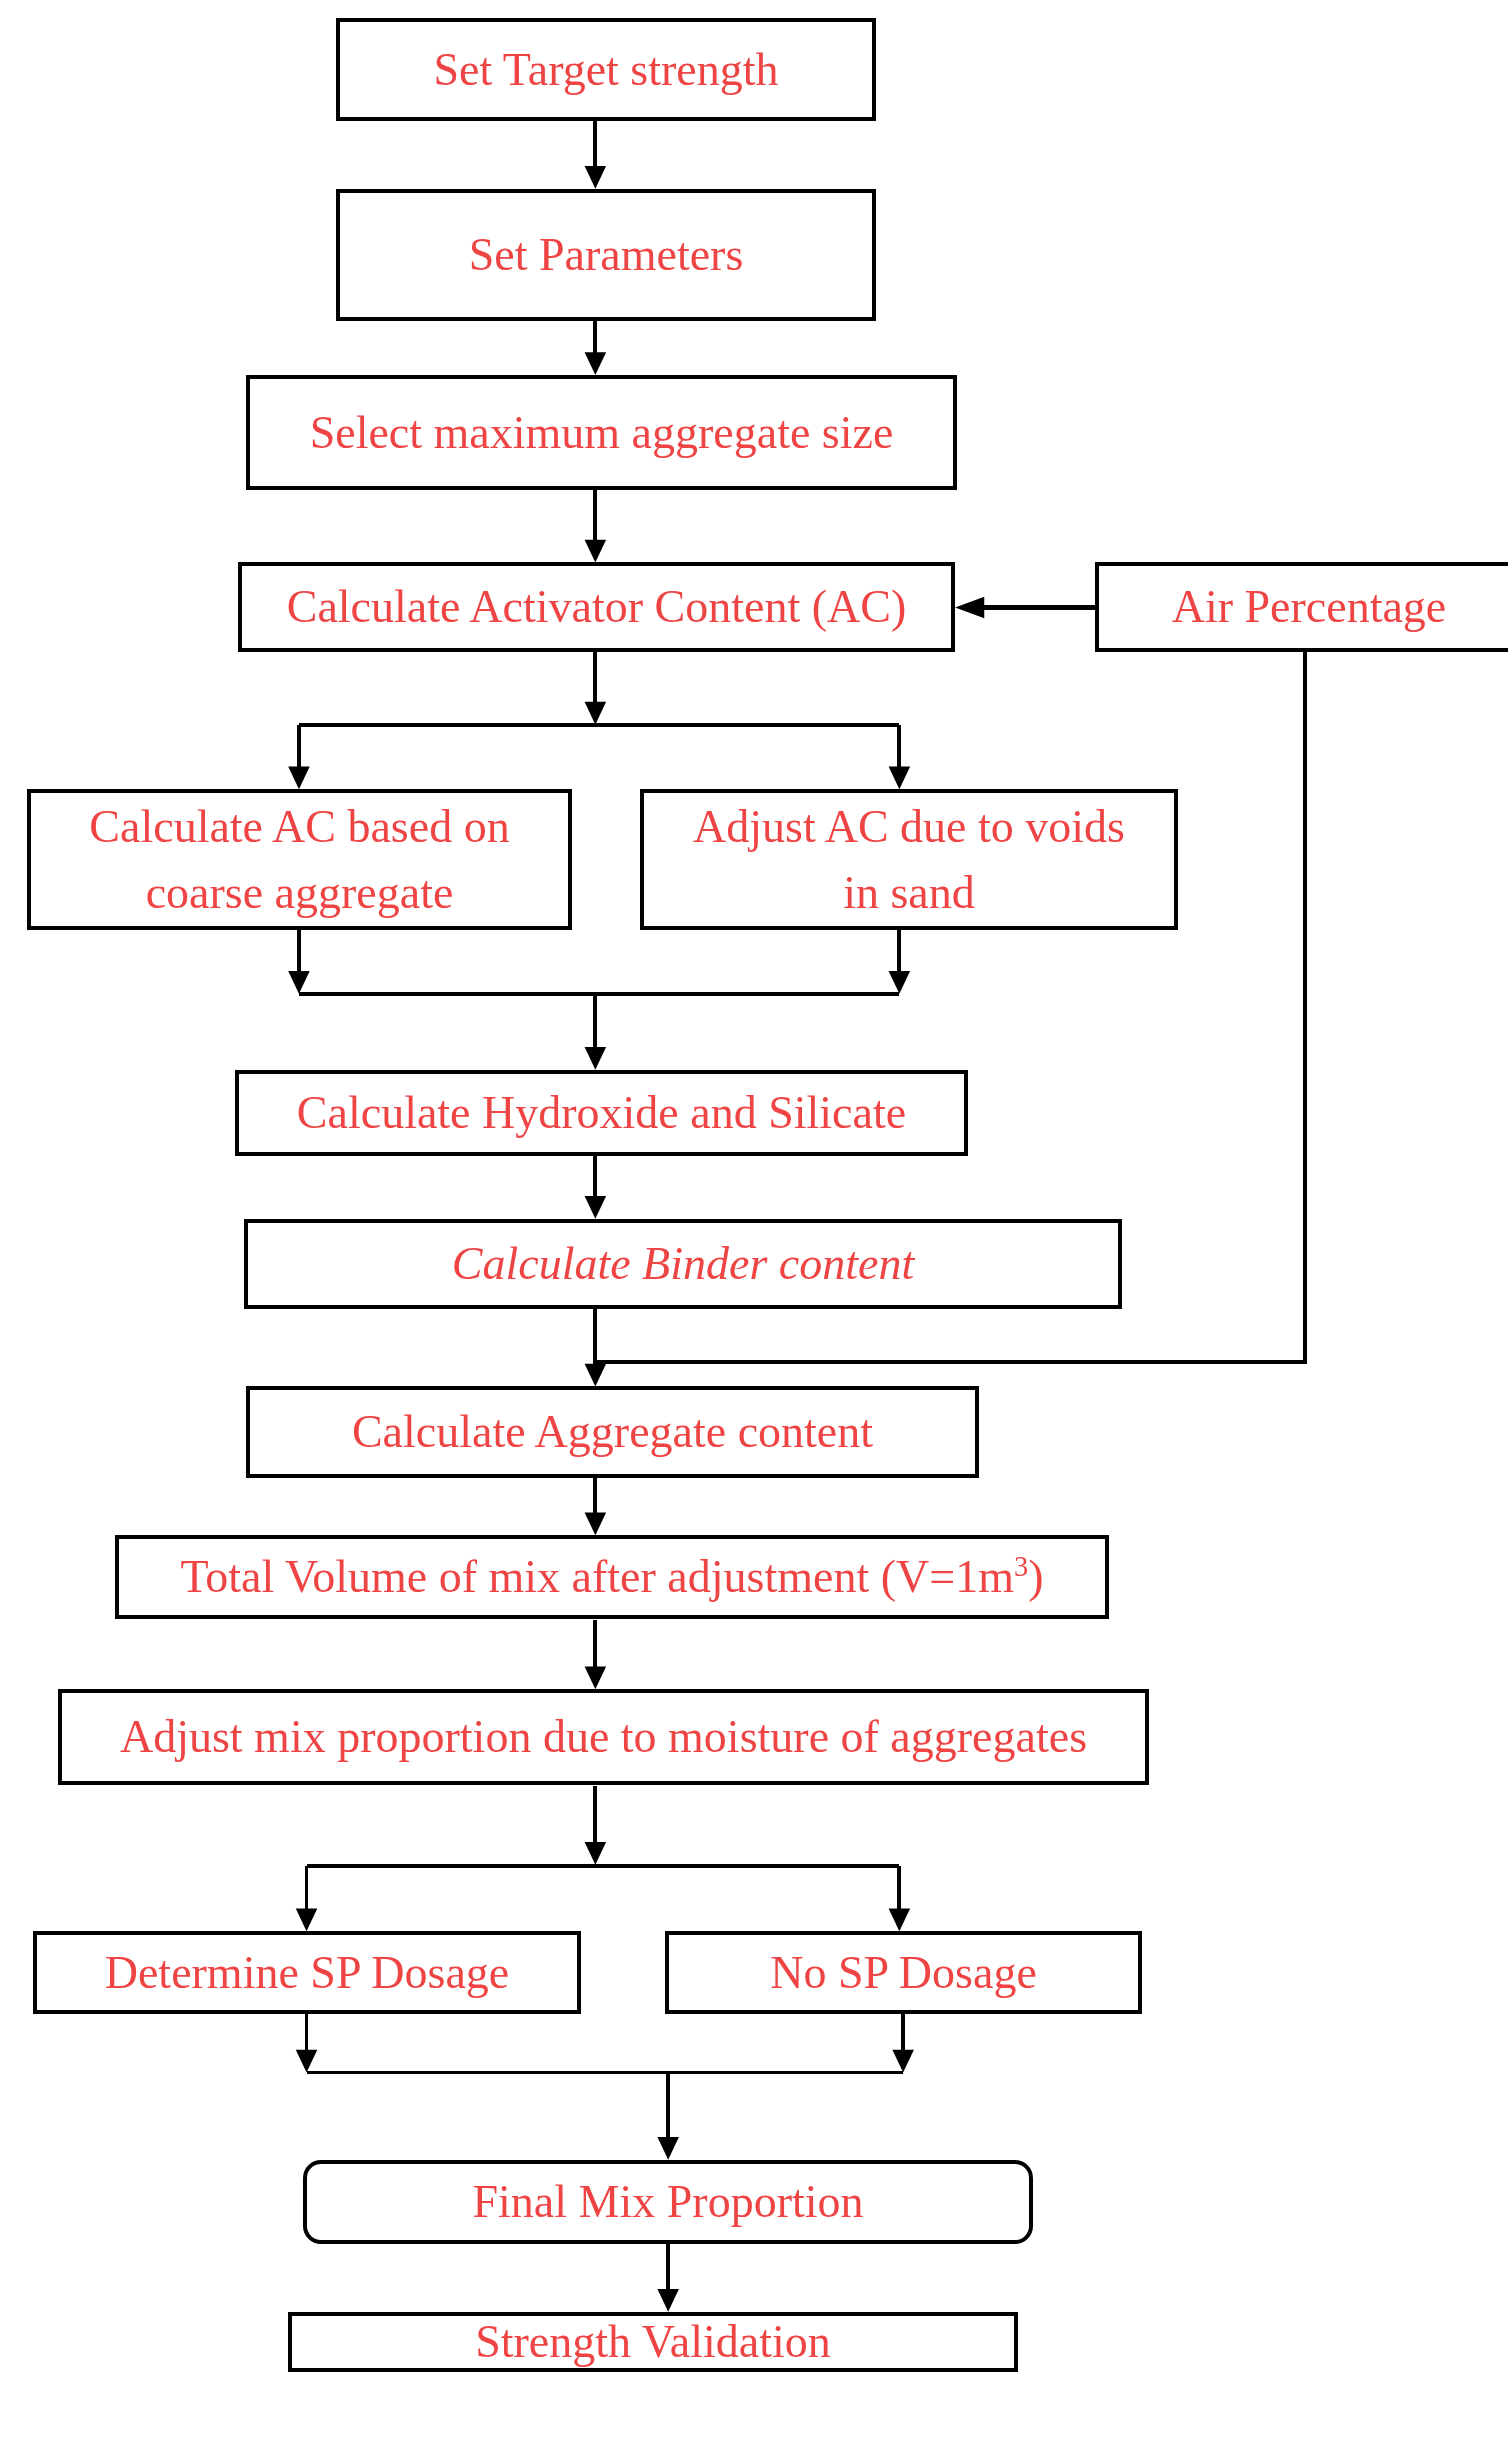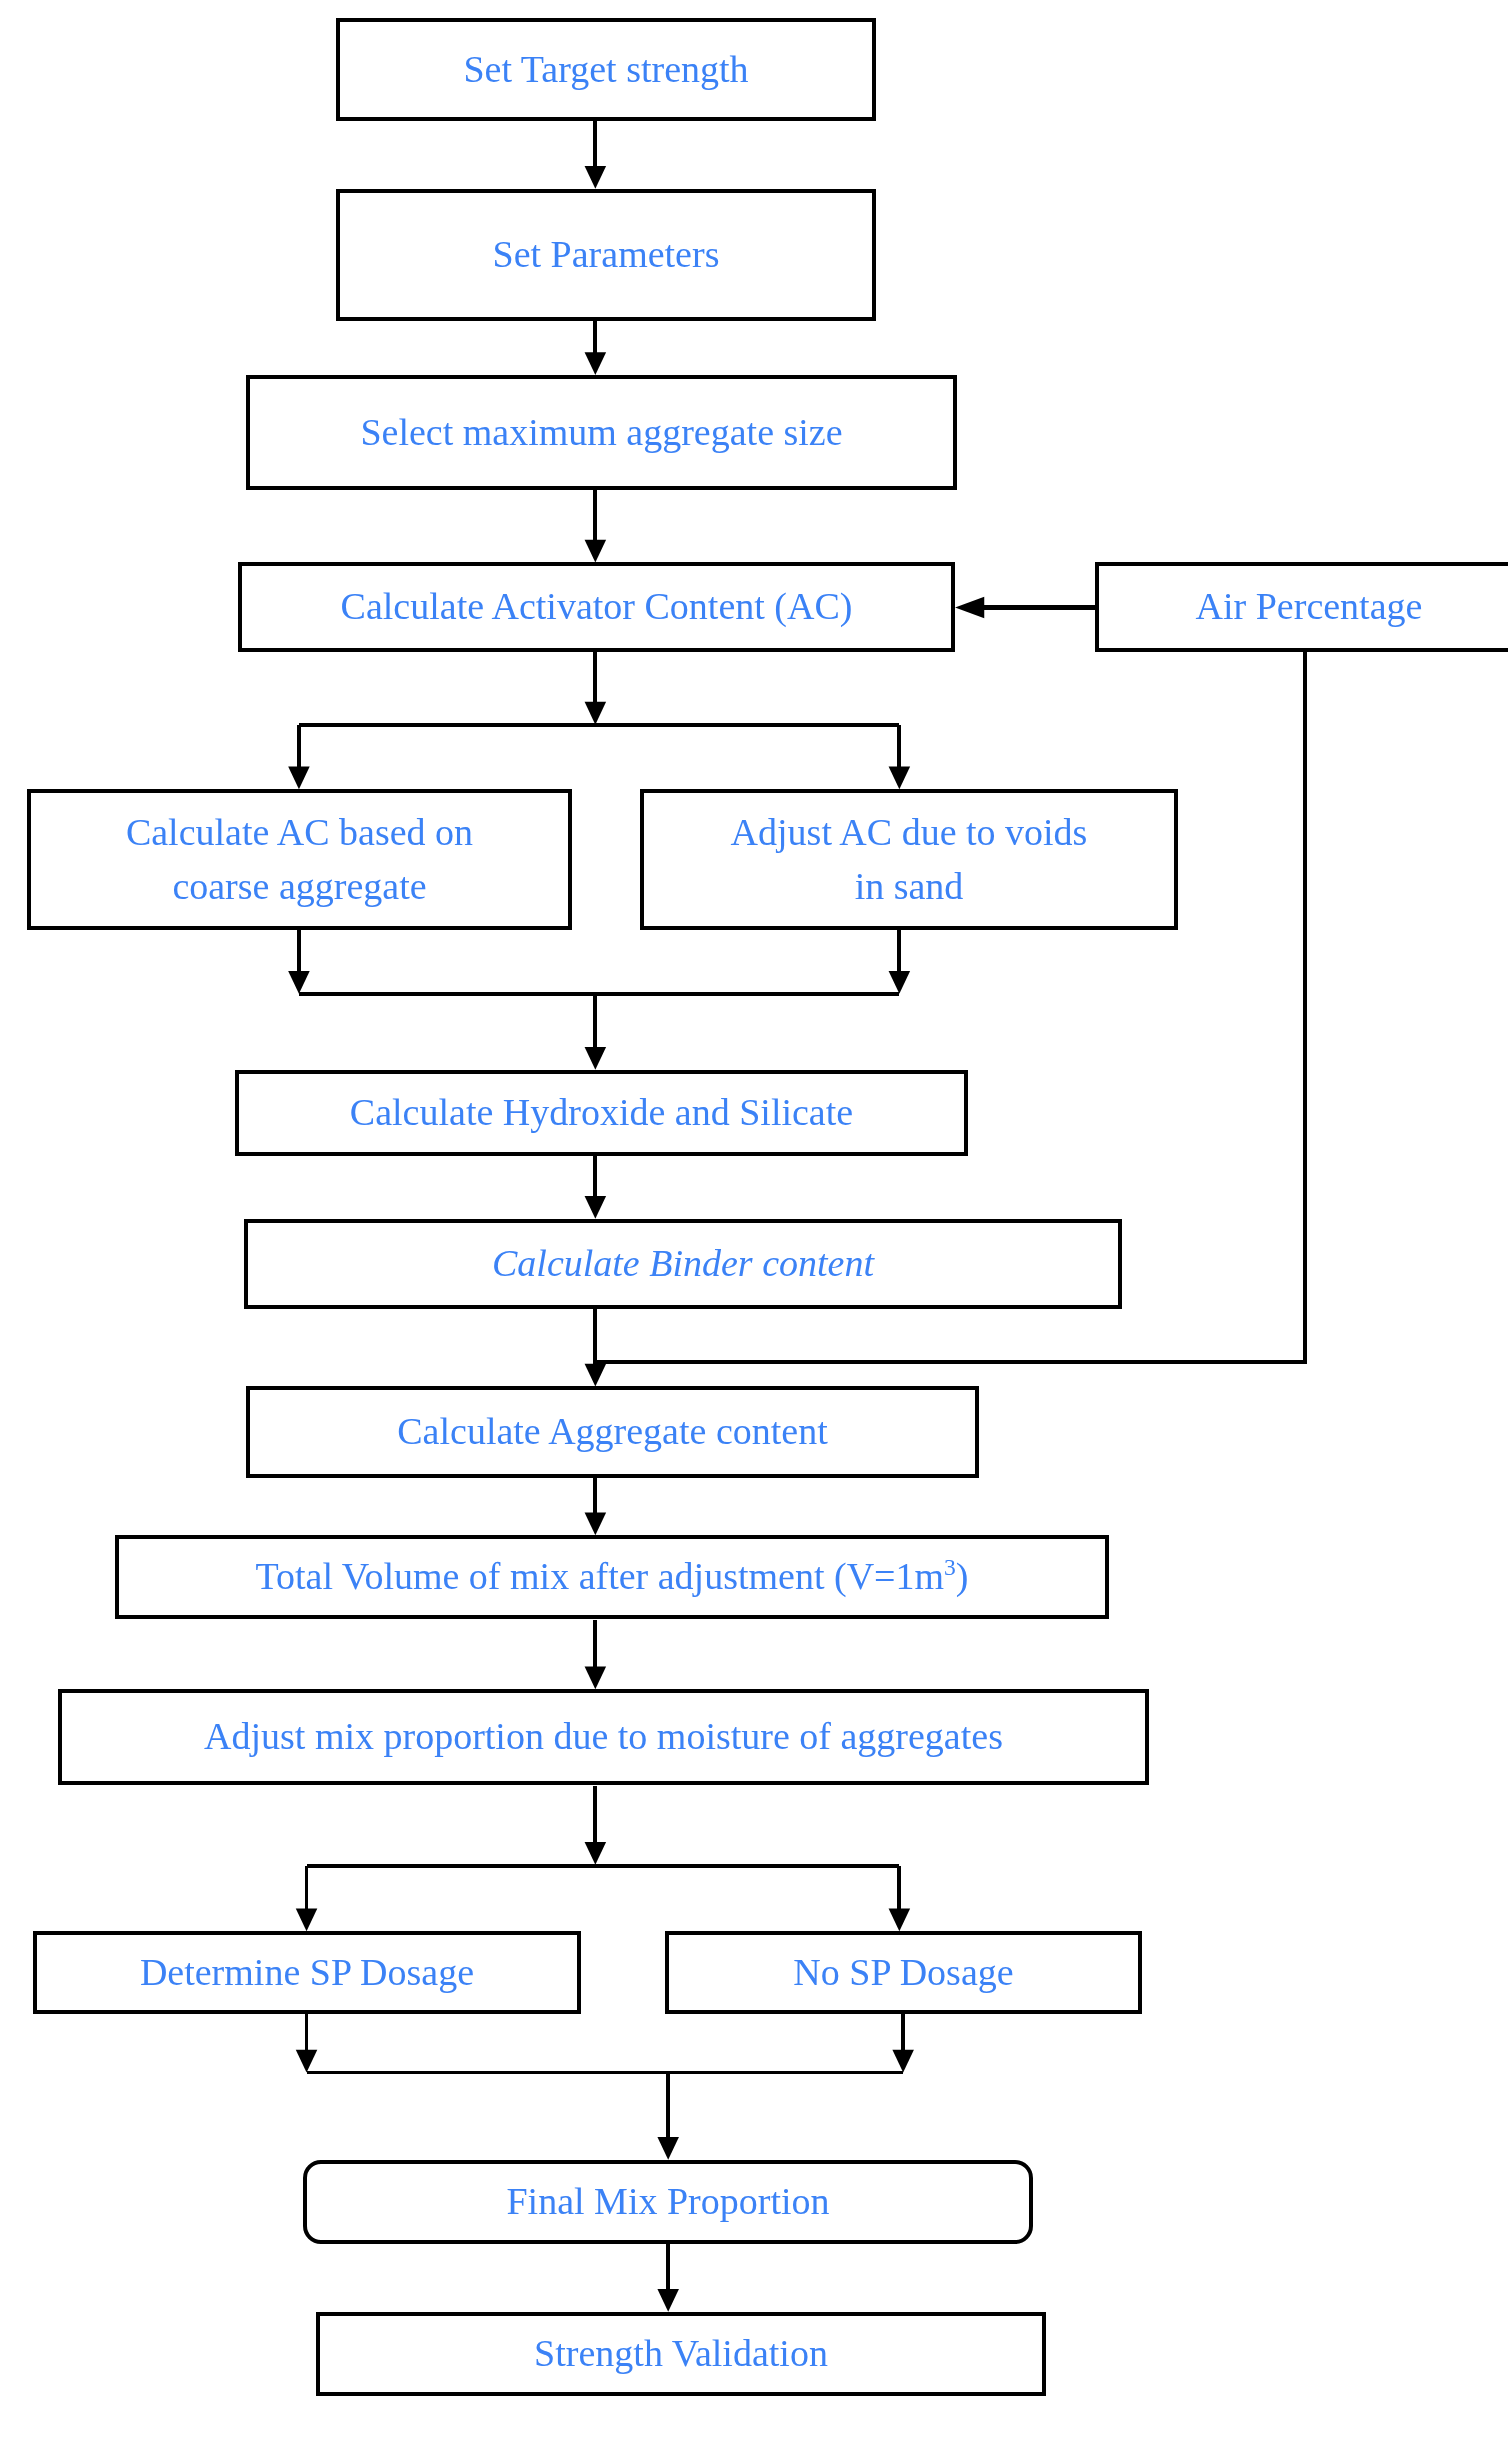--- a/index.html
+++ b/index.html
@@ -25,22 +25,22 @@
   .node {
     position: absolute;
     box-sizing: border-box;
     border: 4.4px solid #000000;
     background: #ffffff;
     display: flex;
     flex-direction: column;
     align-items: center;
     justify-content: center;
     text-align: center;
-    font-size: 38px;
-    color: #3b82f6;
+    font-size: 46px;
+    color: #ef4444;
     line-height: 1.42;
     white-space: nowrap;
   }
   .node .line { display: block; }
   .node sup {
     font-size: 0.62em;
     line-height: 0;
     vertical-align: super;
   }
   .edge-line { stroke: #000000; stroke-width: 6; shape-rendering: crispEdges; }
@@ -174,18 +174,18 @@
   </div>
 
   <div class="node" style="left:665px; top:1931px; width:477px; height:83px;">
     <span>No SP Dosage</span>
   </div>
 
   <div class="node" style="left:303px; top:2160px; width:730px; height:84px;border-radius:18px;">
     <span>Final Mix Proportion</span>
   </div>
 
-  <div class="node" style="left:316px; top:2312px; width:730px; height:84px;justify-content:center;">
+  <div class="node" style="left:288px; top:2312px; width:730px; height:60px;justify-content:center;">
     <span>Strength Validation</span>
   </div>
 
 </div>
 
 
 </body></html>

